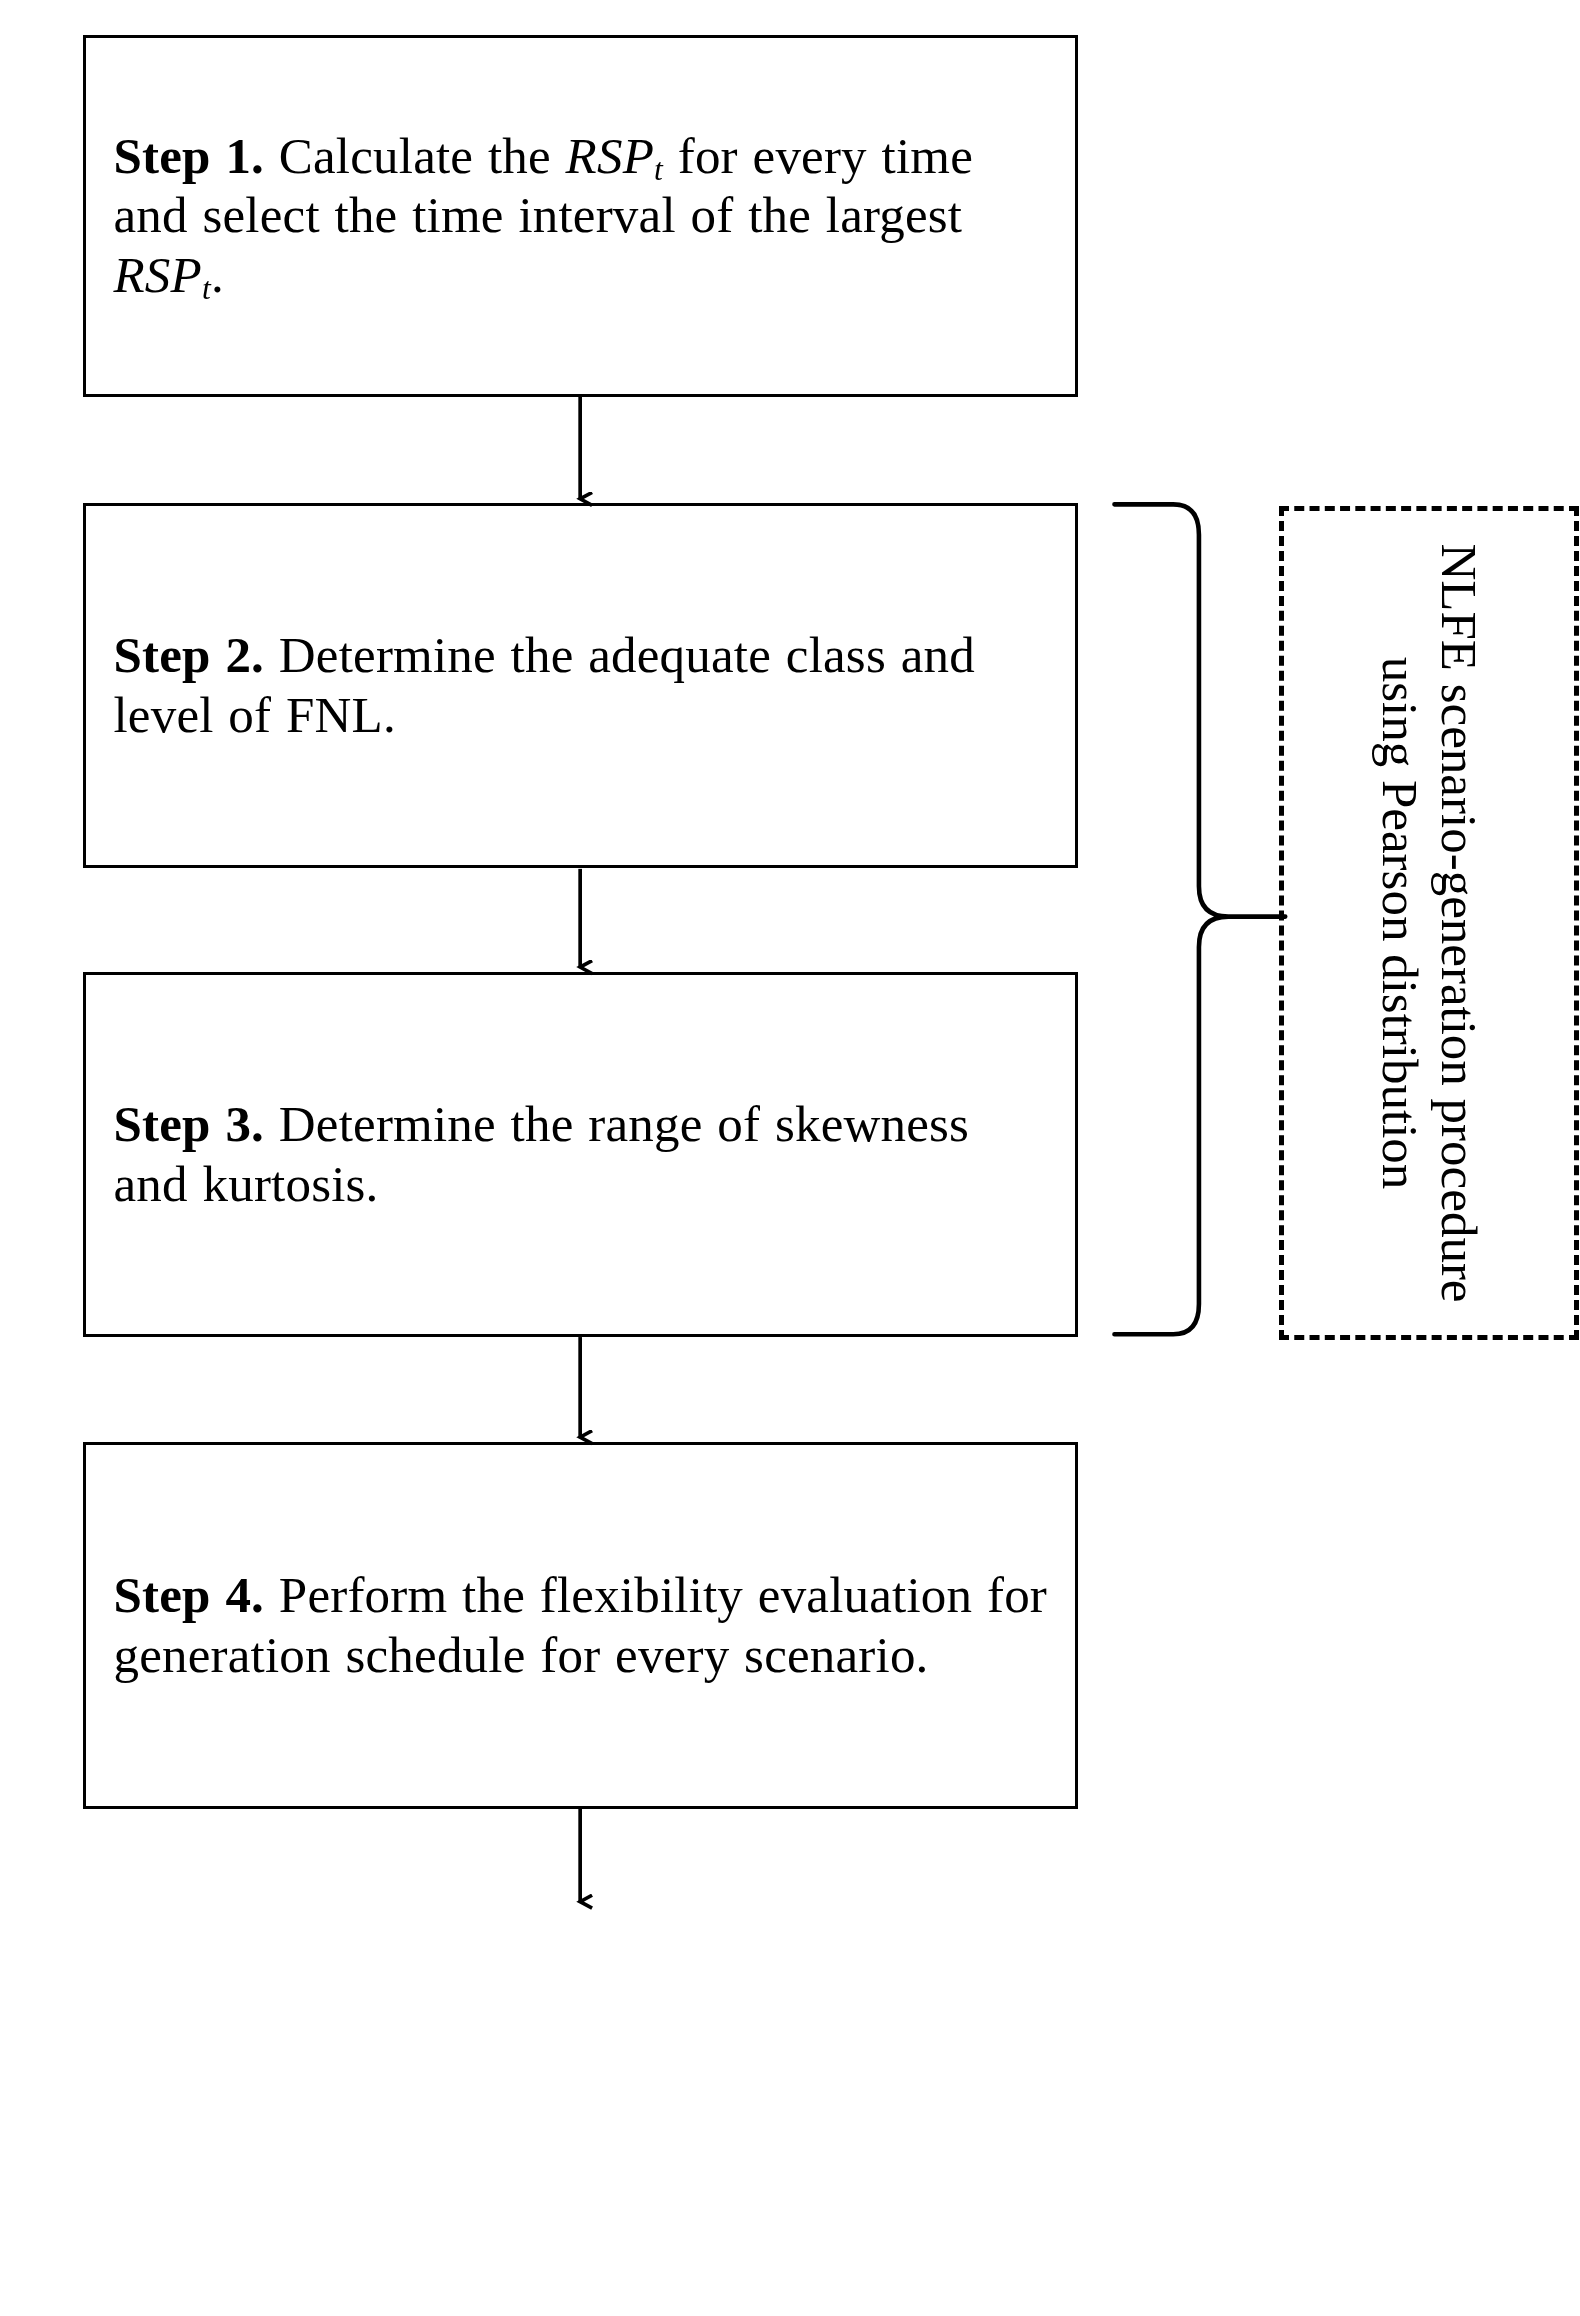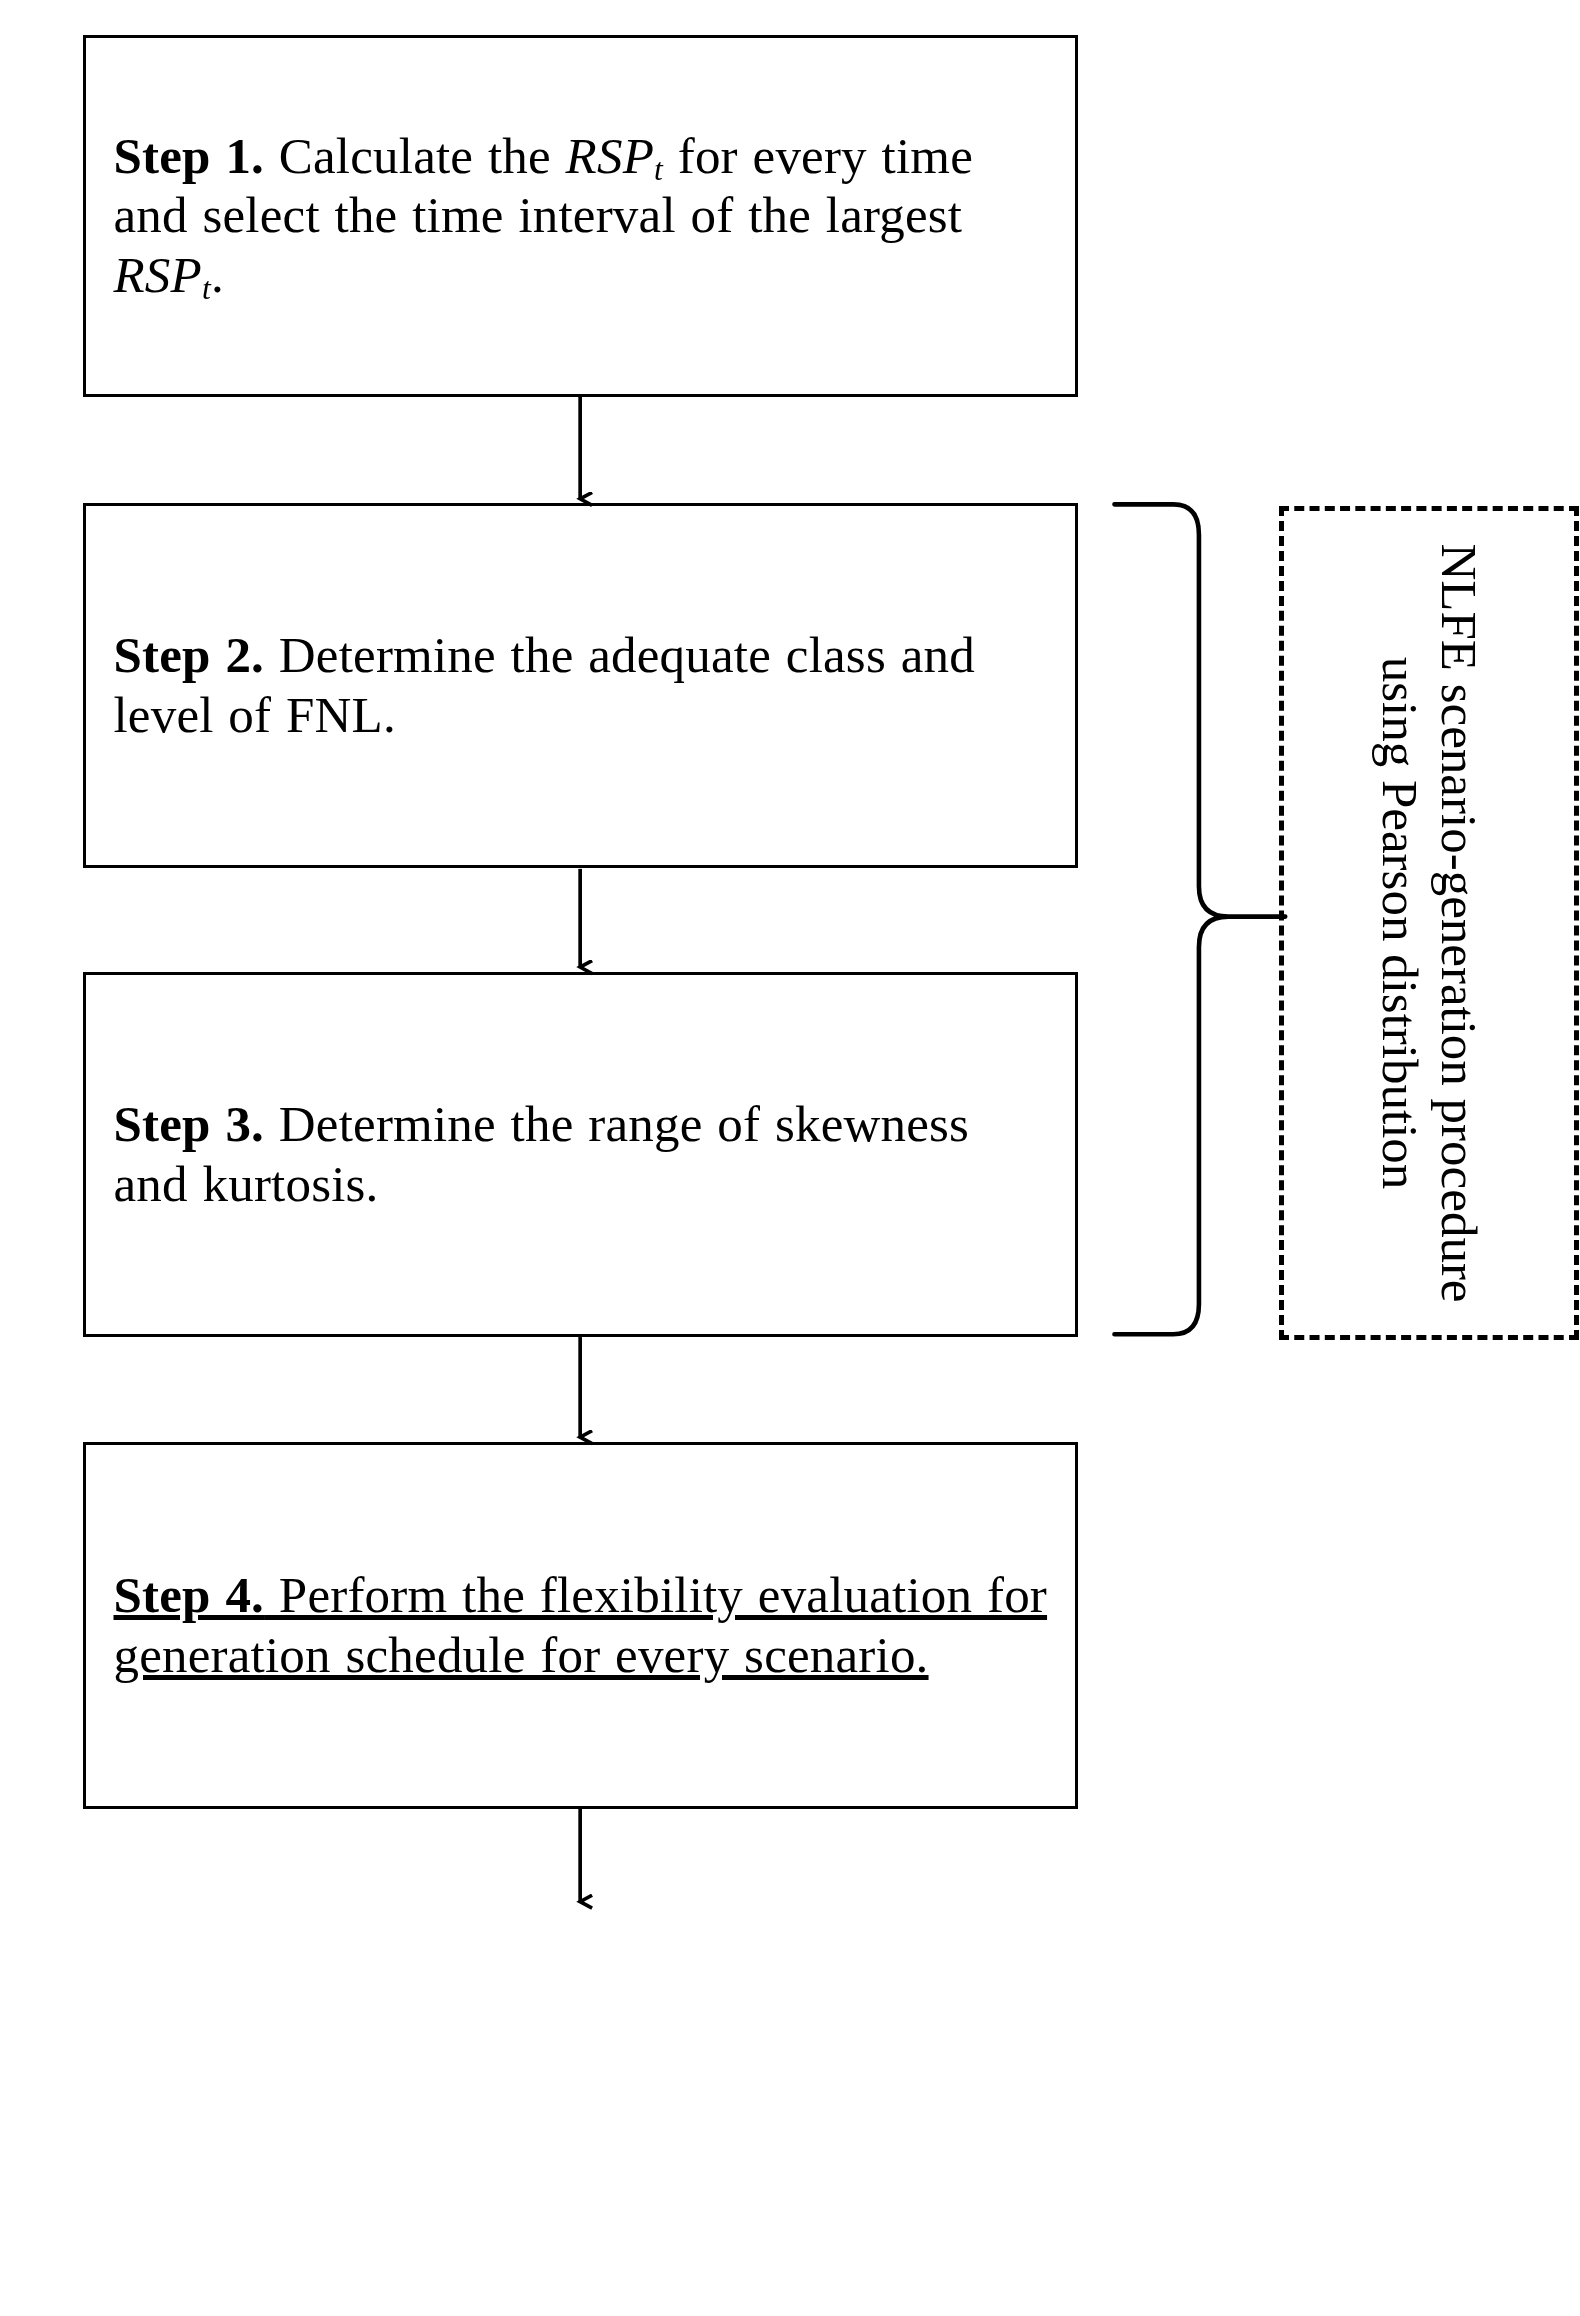--- a/index.html
+++ b/index.html
@@ -56,21 +56,21 @@
     font-style: italic;
     font-size: 0.62em;
     vertical-align: -0.22em;
     line-height: 0;
   }
 
   
   #step1-box { left: 39px;  top: 35px;   width: 995px; height: 362px; }
   #step2-box { left: 39px;  top: 503px;  width: 995px; height: 365px; }
   #step3-box { left: 39px;  top: 972px; width: 995px; height: 365px; font-family: Liberation Serif, serif; }
-  #step4-box { left: 39px;  top: 1442px; width: 995px; height: 367px; text-decoration: underline; }
+  #step4-box { left: 39px;  top: 1442px; width: 995px; height: 367px; }
   #step5-box { left: 39px;  top: 1906px; width: 995px; height: 365px; }
 
   
   #nlfe-box {
     position: absolute;
     left: 1235px;
     top: 506px;
     width: 300px;
     height: 834px;
     box-sizing: border-box;

